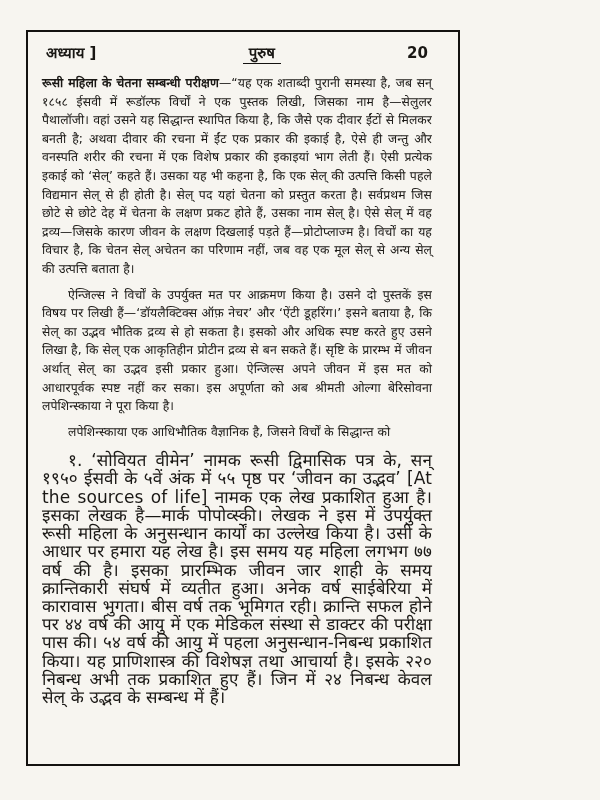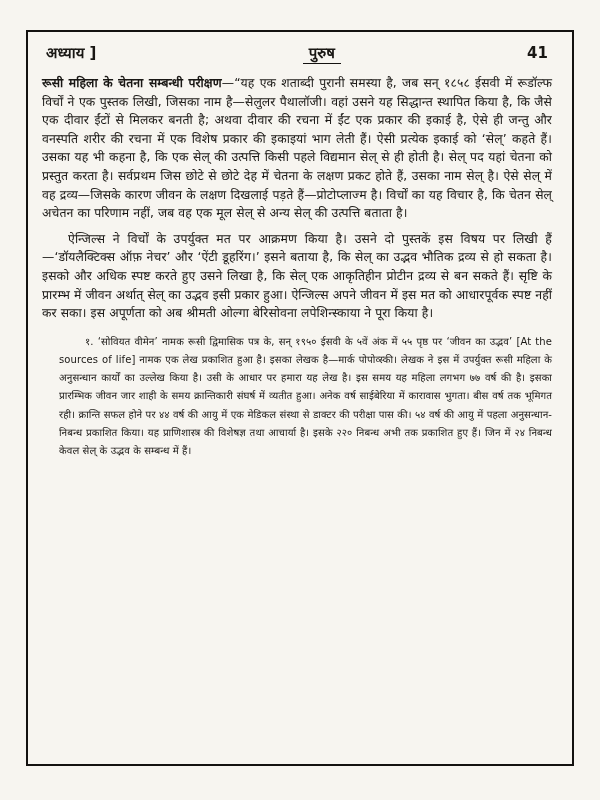--- a/index.html
+++ b/index.html
@@ -14,25 +14,25 @@
     background: #f7f5f0;
     font-family: "DejaVu Sans", sans-serif;
     color: #191714;
     overflow: hidden;
     box-sizing: border-box;
   }
   .frame {
     position: absolute;
     left: 26px;
     top: 30px;
-    width: 548px;
+    width: 434px;
     height: 736px;
     border: 2px solid #141210;
     box-sizing: border-box;
-    padding: 10px 20px 8px 14px;
+    padding: 10px 26px 8px 14px;
     background: #f7f5f0;
   }
   .header-row {
     display: flex;
     justify-content: space-between;
     align-items: baseline;
     font-weight: bold;
     font-size: 15px;
     margin-bottom: 10px;
     padding: 0 4px;
@@ -53,44 +53,44 @@
   }
   .para.indent {
     text-indent: 26px;
   }
   .lead-in {
     font-weight: bold;
     margin-top: 20px;
   }
   .footnote {
     margin-top: 10px;
-    font-size: 10px;
+    font-size: 17px;
     line-height: 18.2px;
     text-align: justify;
     text-indent: 26px;
-    margin-left: 17px;
   }
 </style>
 </head>
 <body>
 
 <div class="page">
   <div class="frame">
 
     <div class="header-row">
       <span class="header-left">अध्याय ]</span>
       <span class="header-center">पुरुष</span>
-      <span class="header-right">41</span>
+      <span class="header-right">20</span>
     </div>
 
     <div class="body-text">
 
 
       <p class="para"><span class="lead-in">रूसी महिला के चेतना सम्बन्धी परीक्षण</span><span>—“यह एक शताब्दी पुरानी समस्या है, जब सन् १८५८ ईसवी में रूडॉल्फ विर्चों ने एक पुस्तक लिखी, जिसका नाम है—सेलुलर पैथालॉजी। वहां उसने यह सिद्धान्त स्थापित किया है, कि जैसे एक दीवार ईंटों से मिलकर बनती है; अथवा दीवार की रचना में ईंट एक प्रकार की इकाई है, ऐसे ही जन्तु और वनस्पति शरीर की रचना में एक विशेष प्रकार की इकाइयां भाग लेती हैं। ऐसी प्रत्येक इकाई को ‘सेल्’ कहते हैं। उसका यह भी कहना है, कि एक सेल् की उत्पत्ति किसी पहले विद्यमान सेल् से ही होती है। सेल् पद यहां चेतना को प्रस्तुत करता है। सर्वप्रथम जिस छोटे से छोटे देह में चेतना के लक्षण प्रकट होते हैं, उसका नाम सेल् है। ऐसे सेल् में वह द्रव्य—जिसके कारण जीवन के लक्षण दिखलाई पड़ते हैं—प्रोटोप्लाज्म है। विर्चों का यह विचार है, कि चेतन सेल् अचेतन का परिणाम नहीं, जब वह एक मूल सेल् से अन्य सेल् की उत्पत्ति बताता है।</span></p>
 
       <p class="para indent">ऐन्जिल्स ने विर्चों के उपर्युक्त मत पर आक्रमण किया है। उसने दो पुस्तकें इस विषय पर लिखी हैं—‘डॉयलैक्टिक्स ऑफ़ नेचर’ और ‘ऐंटी डूहरिंग।’ इसने बताया है, कि सेल् का उद्भव भौतिक द्रव्य से हो सकता है। इसको और अधिक स्पष्ट करते हुए उसने लिखा है, कि सेल् एक आकृतिहीन प्रोटीन द्रव्य से बन सकते हैं। सृष्टि के प्रारम्भ में जीवन अर्थात् सेल् का उद्भव इसी प्रकार हुआ। ऐन्जिल्स अपने जीवन में इस मत को आधारपूर्वक स्पष्ट नहीं कर सका। इस अपूर्णता को अब श्रीमती ओल्गा बेरिसोवना लपेशिन्स्काया ने पूरा किया है।</p>
 
+      <p class="para indent">लपेशिन्स्काया एक आधिभौतिक वैज्ञानिक है, जिसने विर्चों के सिद्धान्त को</p>
 
       <p class="footnote">१. ‘सोवियत वीमेन’ नामक रूसी द्विमासिक पत्र के, सन् १९५० ईसवी के ५वें अंक में ५५ पृष्ठ पर ‘जीवन का उद्भव’ [At the sources of life] नामक एक लेख प्रकाशित हुआ है। इसका लेखक है—मार्क पोपोव्स्की। लेखक ने इस में उपर्युक्त रूसी महिला के अनुसन्धान कार्यों का उल्लेख किया है। उसी के आधार पर हमारा यह लेख है। इस समय यह महिला लगभग ७७ वर्ष की है। इसका प्रारम्भिक जीवन जार शाही के समय क्रान्तिकारी संघर्ष में व्यतीत हुआ। अनेक वर्ष साईबेरिया में कारावास भुगता। बीस वर्ष तक भूमिगत रही। क्रान्ति सफल होने पर ४४ वर्ष की आयु में एक मेडिकल संस्था से डाक्टर की परीक्षा पास की। ५४ वर्ष की आयु में पहला अनुसन्धान-निबन्ध प्रकाशित किया। यह प्राणिशास्त्र की विशेषज्ञ तथा आचार्या है। इसके २२० निबन्ध अभी तक प्रकाशित हुए हैं। जिन में २४ निबन्ध केवल सेल् के उद्भव के सम्बन्ध में हैं।</p>
 
     </div>
   </div>
 </div>
 
 </body></html>

